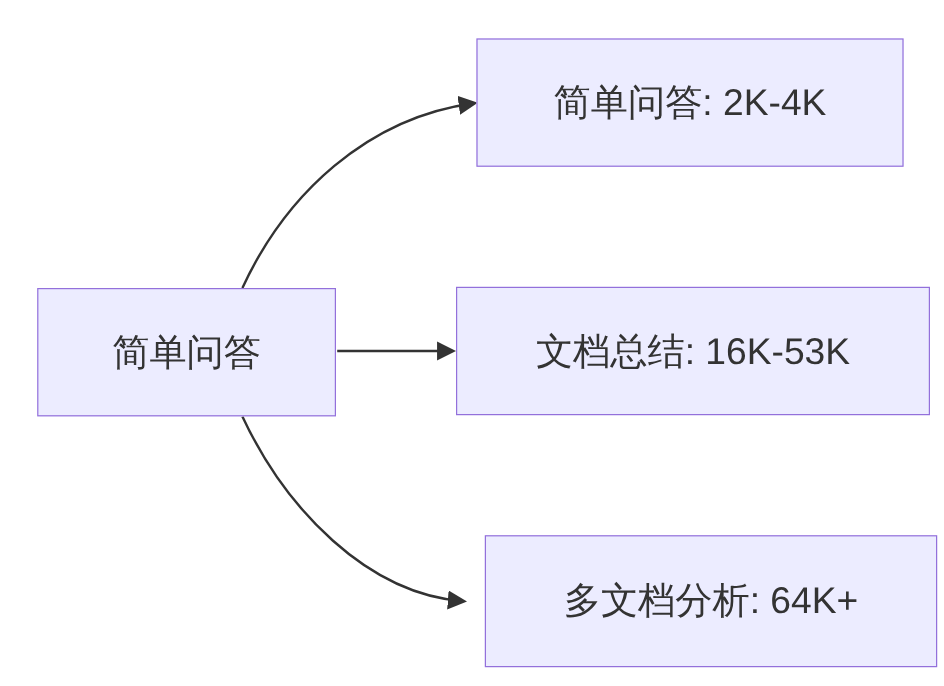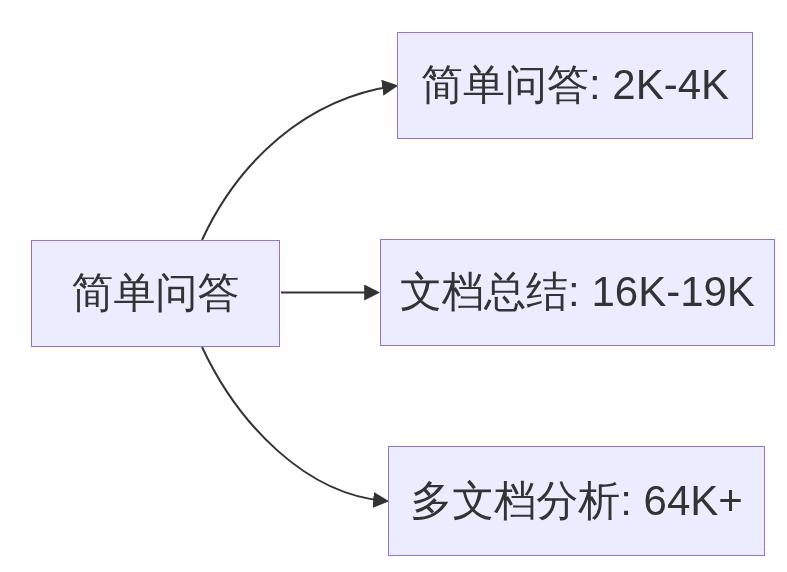--- a/index.html
+++ b/index.html
@@ -35,28 +35,28 @@
   .node {
     position: absolute;
     box-sizing: border-box;
     background: var(--node-fill, #ececff);
     border: 1.5px solid var(--node-border, #9370db);
     color: var(--text, #333333);
     display: flex;
     align-items: center;
     justify-content: center;
     text-align: center;
-    font-size: 42px;
+    font-size: 31px;
     line-height: 1.2;
     white-space: nowrap;
   }
   .node-task-type   { left: 31px;  top: 240px; width: 249px; height: 107px; }
   .node-simple-qa   { left: 397px; top: 32px;  width: 356px; height: 107px; }
   .node-doc-summary { left: 380px; top: 239px; width: 395px; height: 107px; }
-  .node-multi-doc   { left: 388px; top: 446px; width: 377px; height: 110px; }
+  .node-multi-doc   { left: 404px; top: 446px; width: 377px; height: 110px; }
 </style>
 </head>
 <body>
 
 <div class="canvas">
 
   <svg class="edges" width="787" height="572" viewBox="0 0 787 572">
     <defs>
       <marker id="arrowhead" viewBox="0 0 10 10" refX="8" refY="5" markerWidth="8" markerHeight="8" orient="auto-start-reverse">
         <path d="M0,0 L10,5 L0,10 z"></path>
@@ -69,20 +69,20 @@
 
   <div class="node node-task-type">
     <span>简单问答</span>
   </div>
 
   <div class="node node-simple-qa">
     <span>简单问答: 2K-4K</span>
   </div>
 
   <div class="node node-doc-summary">
-    <span>文档总结: 16K-19K</span>
+    <span>文档总结: 16K-53K</span>
   </div>
 
   <div class="node node-multi-doc">
     <span>多文档分析: 64K+</span>
   </div>
 
 </div>
 
 </body></html>

